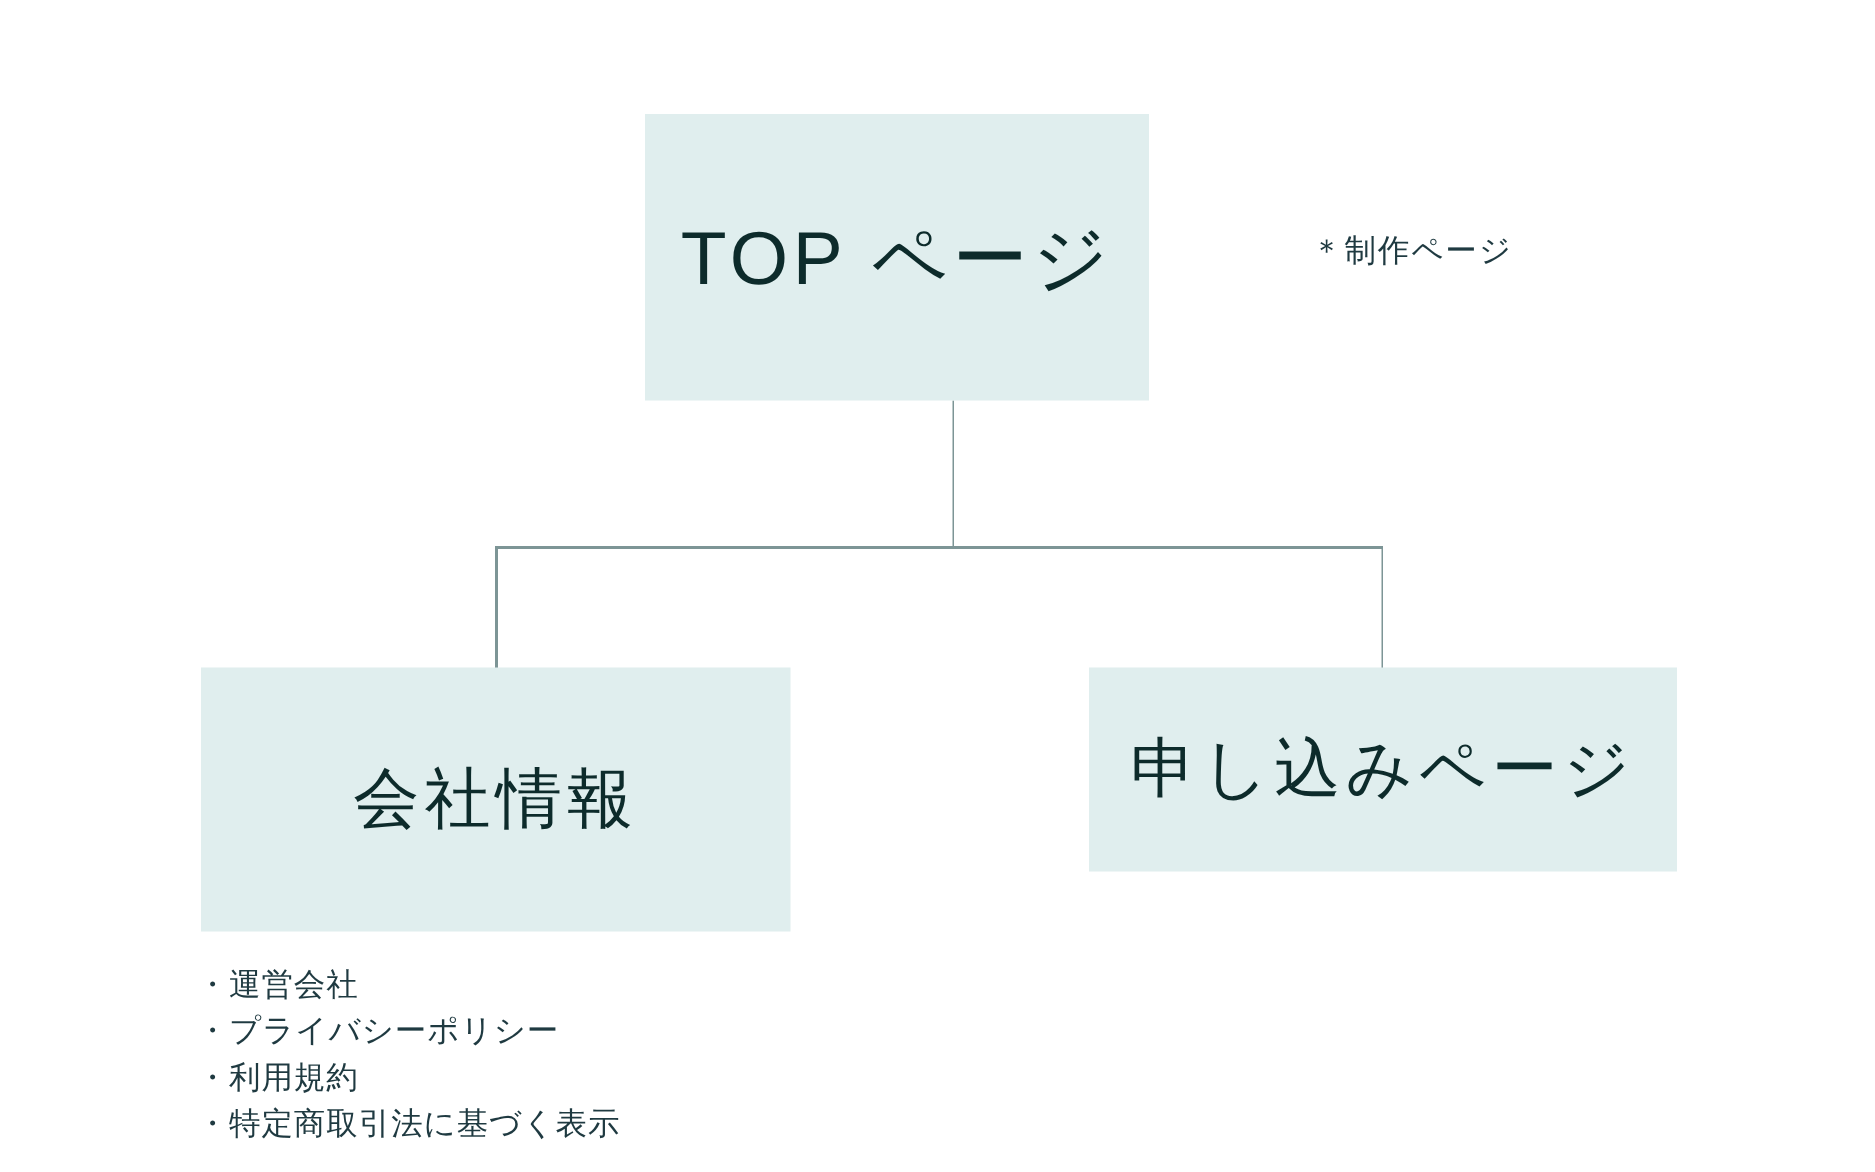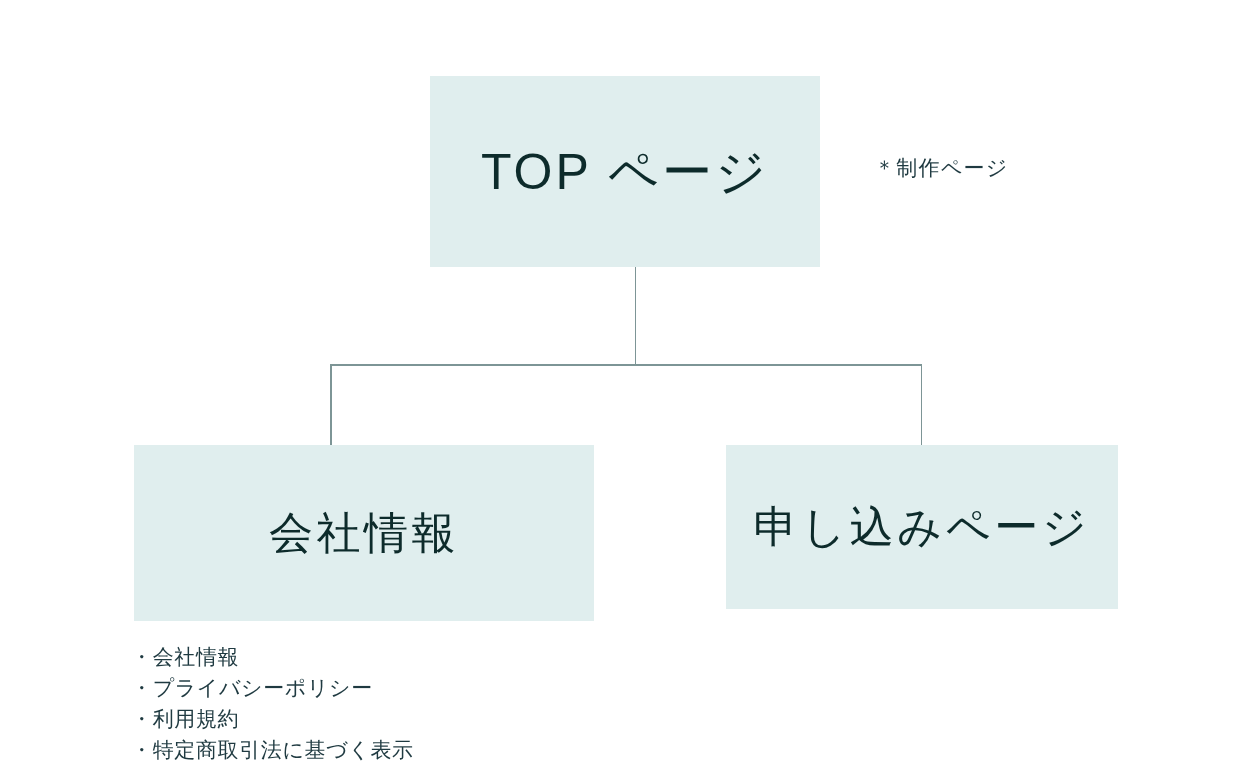--- a/index.html
+++ b/index.html
@@ -33,44 +33,44 @@
     color: #0d2b2b;
     font-weight: 400;
     letter-spacing: 0.10em;
     white-space: nowrap;
     line-height: 1;
   }
 
   #node-top {
     left: 430px;
     top: 76px;
-    width: 390px;
+    width: 336px;
     height: 191px;
   }
   #node-top .node-label {
     font-size: 50px;
     letter-spacing: 0.06em;
   }
 
   #node-company {
     left: 134px;
     top: 445px;
-    width: 460px;
+    width: 393px;
     height: 176px;
   }
   #node-company .node-label {
     font-size: 44px;
     letter-spacing: 0.08em;
   }
 
   #node-application {
     left: 726px;
     top: 445px;
     width: 392px;
-    height: 164px;
+    height: 136px;
   }
   #node-application .node-label {
     font-size: 44px;
     letter-spacing: 0.08em;
   }
 
   
   .connector {
     position: absolute;
     background: #7d9596;
@@ -146,19 +146,19 @@
 
   <div class="node-box" id="node-company">
     <span class="node-label">会社情報</span>
   </div>
 
   <div class="node-box" id="node-application">
     <span class="node-label">申し込みページ</span>
   </div>
 
   <ul id="company-subpage-list">
-    <li>・会社情報</li>
+    <li>・運営会社</li>
     <li>・プライバシーポリシー</li>
     <li>・利用規約</li>
     <li>・特定商取引法に基づく表示</li>
   </ul>
 
 </div>
 
 </body></html>

